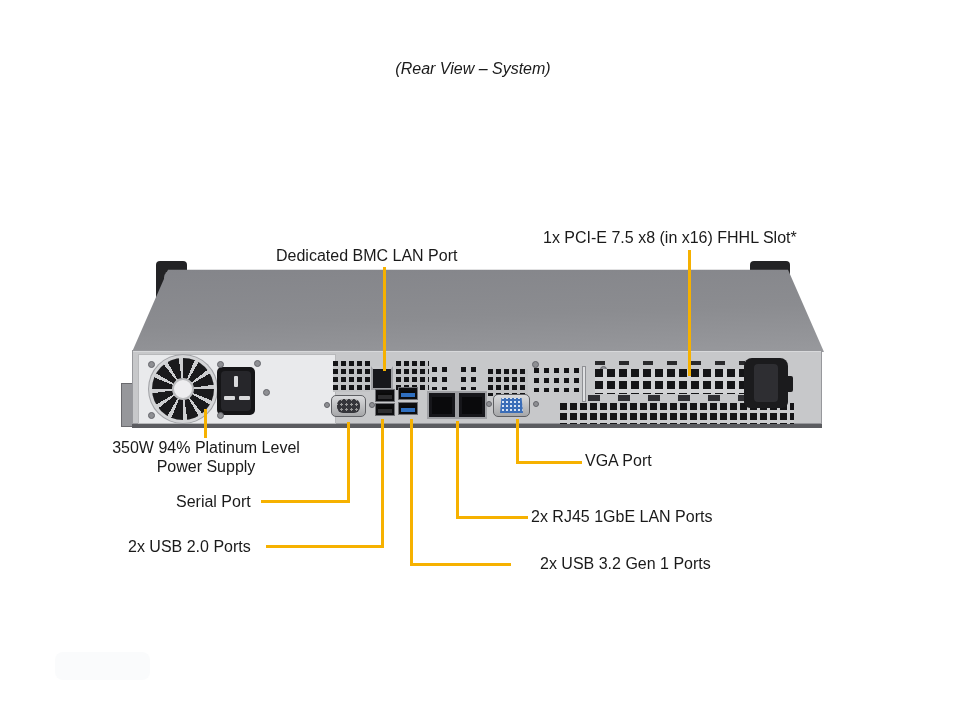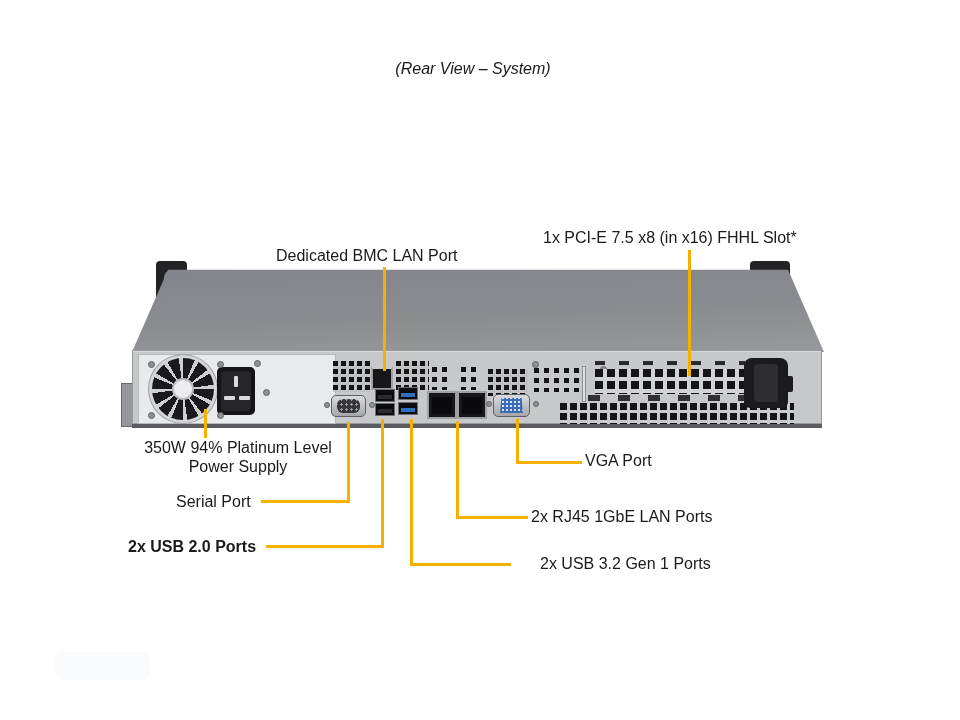--- a/index.html
+++ b/index.html
@@ -6,21 +6,21 @@
     --accent:#F6B100;
     --usb3-blue:#2F6FC0;
     --vga-blue:#3A6DB8;
   }
   html,body{margin:0;padding:0;background:#ffffff;}
   .canvas{
     position:relative;width:960px;height:720px;background:#ffffff;overflow:hidden;
     font-family:"Liberation Sans", sans-serif;color:#1a1a1a;
   }
   .label{position:absolute;font-size:16px;line-height:19px;white-space:nowrap;}
-  .label.center{text-align:center;white-space:normal;margin-left:32px;}
+  .label.center{text-align:center;white-space:normal;}
   .title{position:absolute;left:0;width:946px;top:60px;text-align:center;font-style:italic;font-size:16px;}
   .leader{position:absolute;background:var(--accent);z-index:10;}
 
   
   .ear{position:absolute;background:#232325;border-radius:4px;}
   .ear-hole{position:absolute;background:#85868a;border-radius:50%;}
   .lid{
     position:absolute;left:132px;top:268px;width:692px;height:84px;
     background:linear-gradient(178deg,#84858a 0%,#8b8c90 55%,#98999d 100%);
     clip-path:polygon(5.2% 2%,94.8% 2%,100% 100%,0% 100%);
@@ -196,20 +196,20 @@
   <div class="leader" style="left:516px;top:419px;width:3px;height:45px;"></div>
   <div class="leader" style="left:516px;top:461px;width:66px;height:3px;"></div>
 
   <div class="label" style="left:276px;top:246px;">Dedicated BMC LAN Port</div>
   <div class="label" style="left:543px;top:228px;">1x PCI-E 7.5 x8 (in x16) FHHL Slot*</div>
   <div class="label center" style="left:106px;top:438px;width:200px;">
     <span style="display:block;">350W 94% Platinum Level</span>
     <span style="display:block;">Power Supply</span>
   </div>
   <div class="label" style="left:176px;top:492px;">Serial Port</div>
-  <div class="label" style="left:128px;top:537px;font-weight:bold;">2x USB 2.0 Ports</div>
+  <div class="label" style="left:128px;top:537px;">2x USB 2.0 Ports</div>
   <div class="label" style="left:585px;top:451px;text-align:right;">VGA Port</div>
   <div class="label" style="left:531px;top:507px;">2x RJ45 1GbE LAN Ports</div>
   <div class="label" style="left:540px;top:554px;text-align:right;">2x USB 3.2 Gen 1 Ports</div>
 
 
   <div class="watermark"></div>
 </div>
 
 </body></html>

